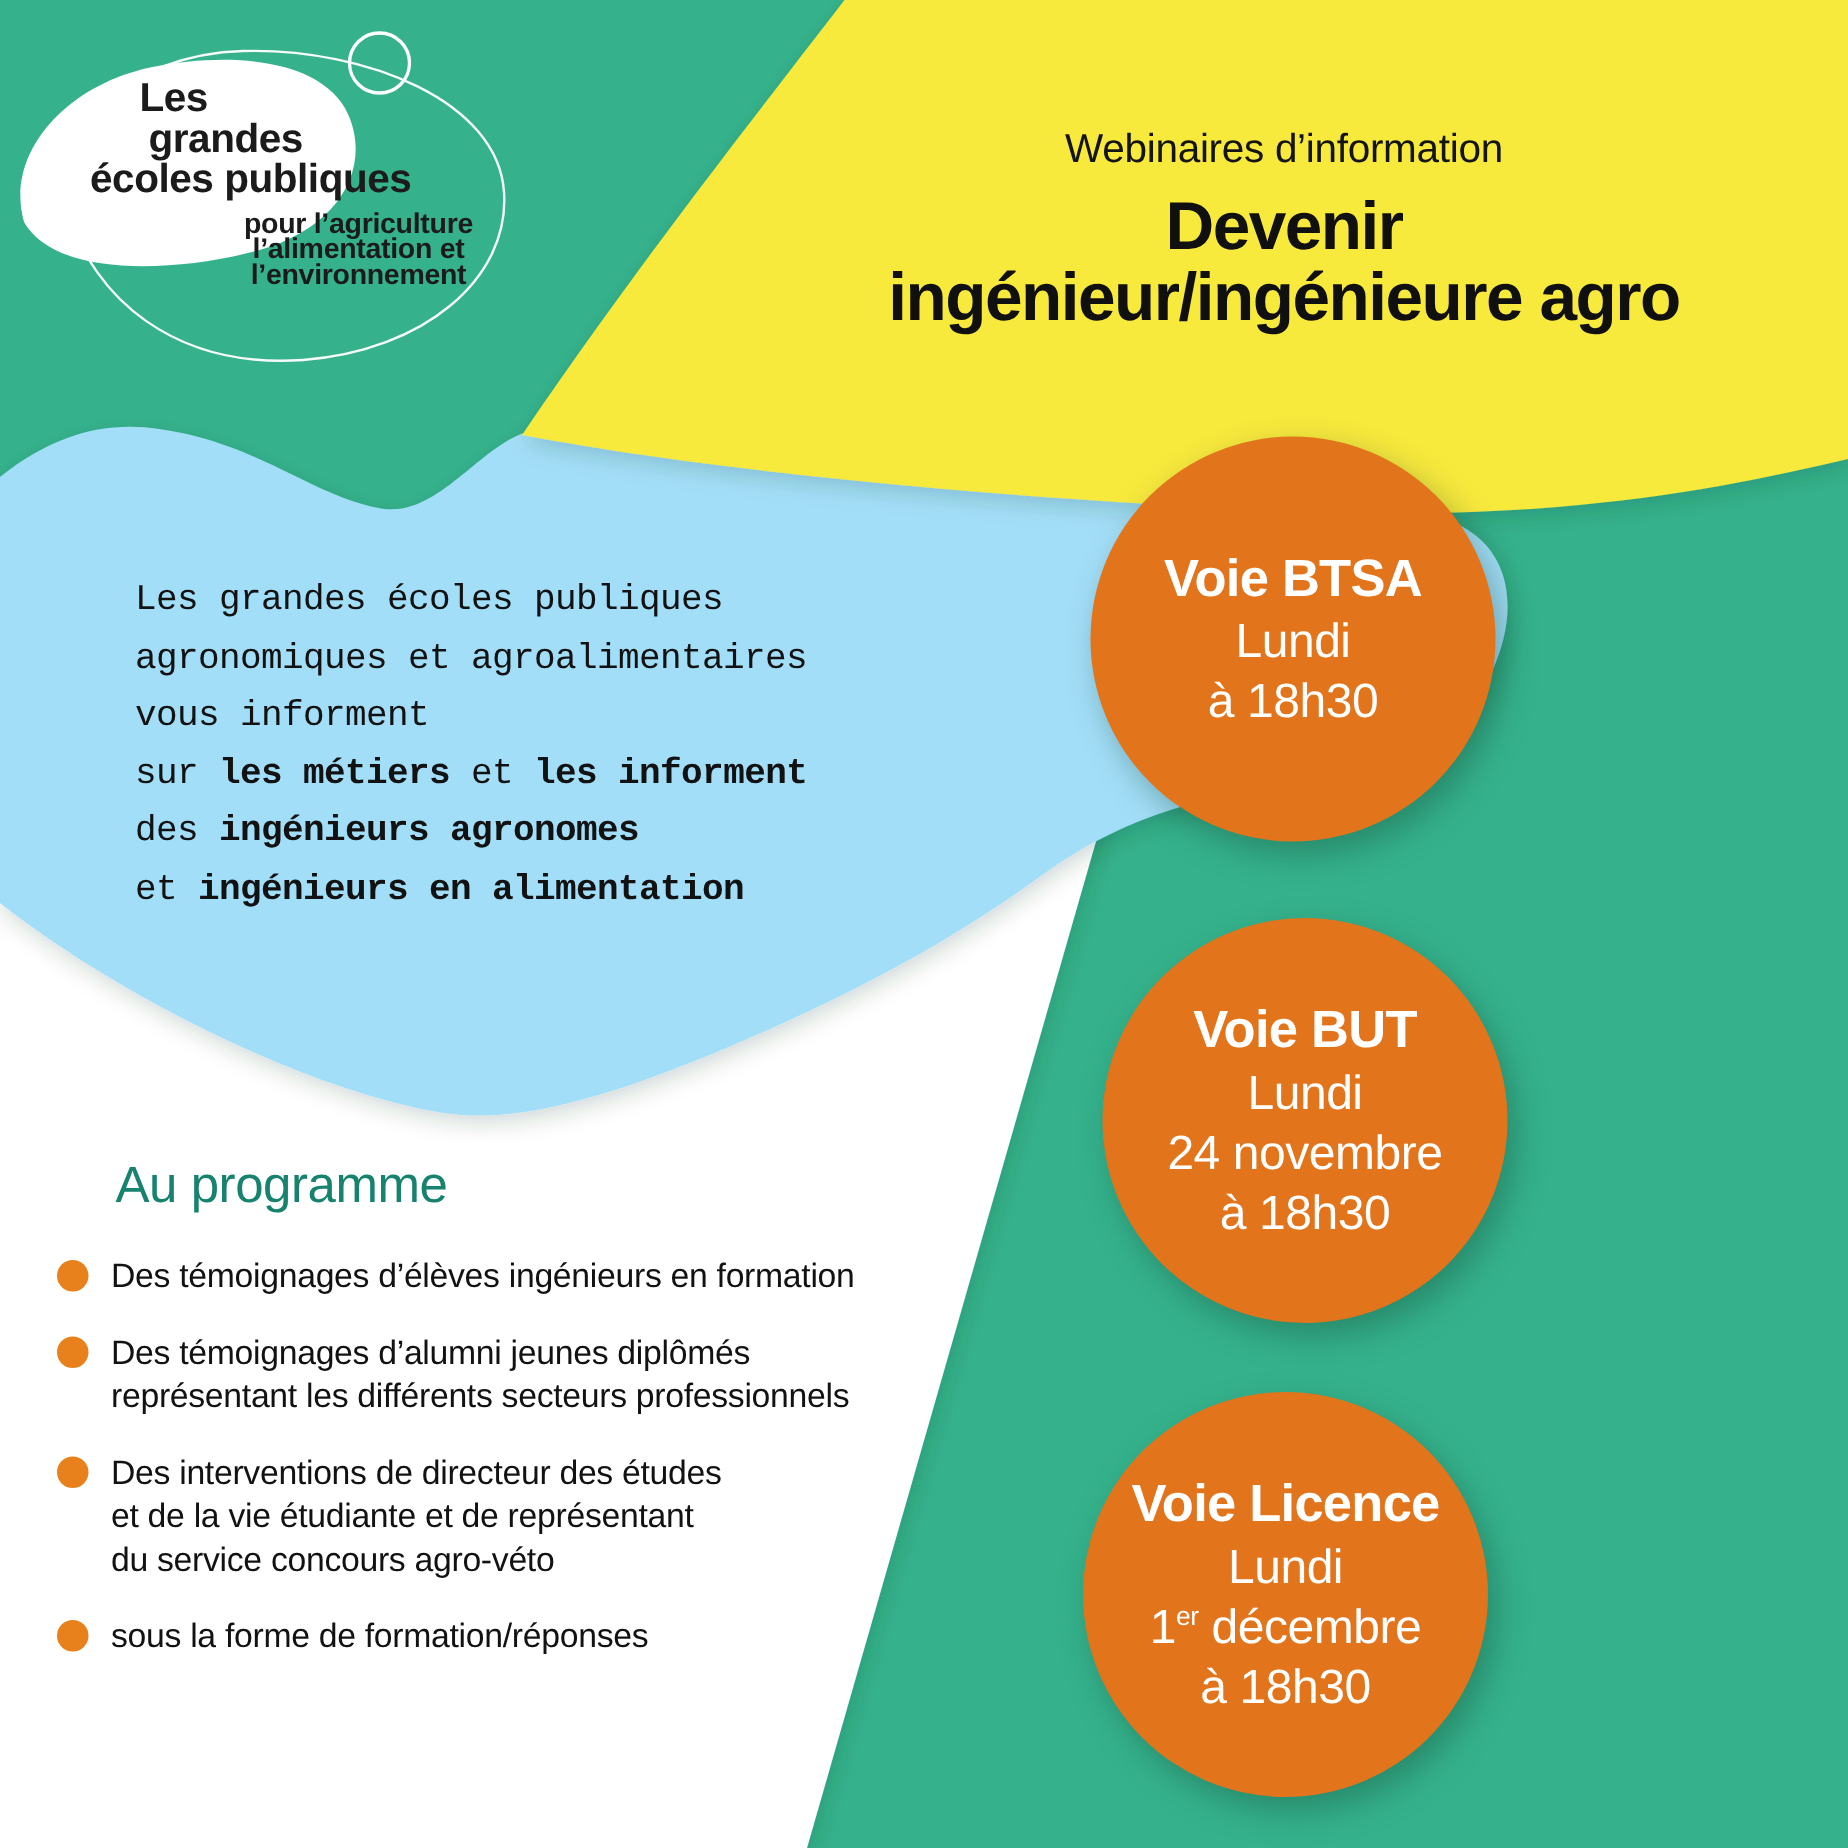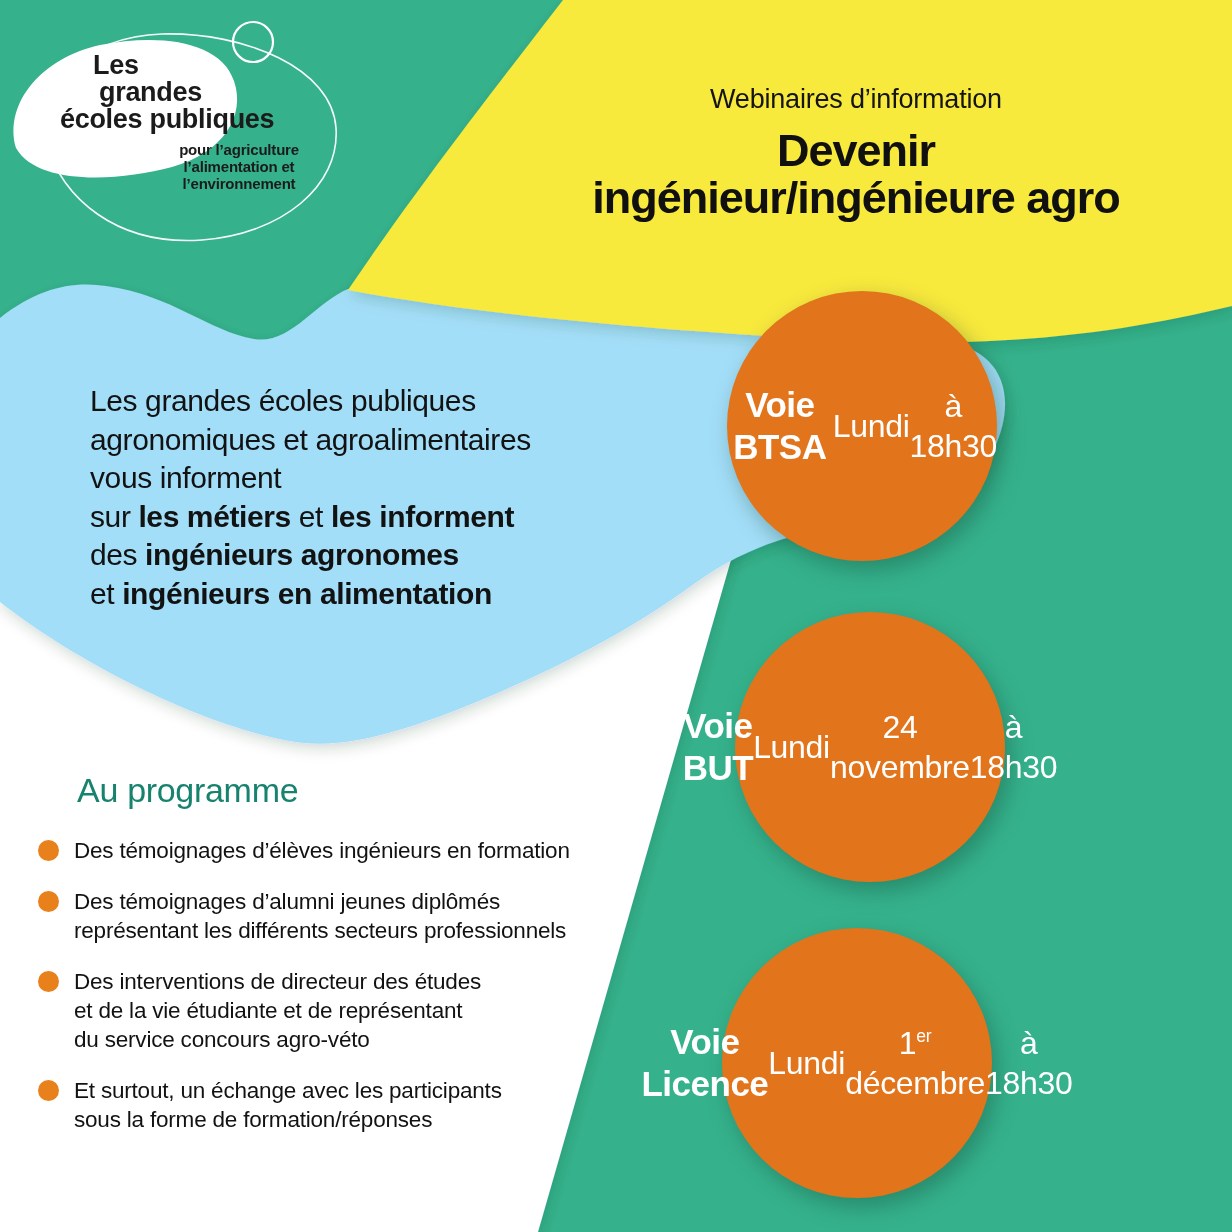--- a/index.html
+++ b/index.html
@@ -10,41 +10,41 @@
   }
   .poster{position:relative;width:1232px;height:1232px;background:#86efac;}
   .bg{position:absolute;left:0;top:0;width:1232px;height:1232px;display:block;}
 
   
   .logo-line{position:absolute;font-weight:bold;font-size:27px;line-height:27px;letter-spacing:-0.3px;color:#1b1b1b;}
   .logo-l1{left:93px;top:52px;}
   .logo-l2{left:99px;top:79px;text-align:right;}
   .logo-l3{left:60px;top:106px;}
   .logo-tag{position:absolute;left:160px;top:141px;width:158px;text-align:center;
-    font-size:15px;font-weight:bold;line-height:17px;letter-spacing:-0.2px;color:#1b1b1b;}
+    font-size:19px;font-weight:bold;line-height:17px;letter-spacing:-0.2px;color:#1b1b1b;}
 
   
   .header{position:absolute;left:470px;top:84px;width:772px;text-align:center;}
   .kicker{font-size:27px;letter-spacing:-0.2px;margin-bottom:12px;color:#141414;}
   .title{font-size:45px;font-weight:bold;line-height:47px;letter-spacing:-1px;color:#101010;}
 
   
-  .intro{position:absolute;left:90px;top:382px;font-size:30px;line-height:38.5px;letter-spacing:-0.4px;color:#121212;}
+  .intro{position:absolute;left:90px;top:382px;font-size:24px;line-height:38.5px;letter-spacing:-0.4px;color:#121212;font-family:Liberation Mono, monospace;}
   .intro b{letter-spacing:-0.4px;}
 
   
   .program-heading{position:absolute;left:77px;top:771px;font-size:34px;letter-spacing:-0.3px;color:#17836E;}
   .program-list{position:absolute;left:38px;top:836px;width:620px;}
   .pitem{display:flex;align-items:flex-start;margin-bottom:22px;}
   .dot{width:21px;height:21px;border-radius:50%;background:#E8811C;margin:4px 15px 0 0;flex:none;}
   .ptext{font-size:22.5px;line-height:29px;letter-spacing:-0.2px;color:#121212;}
 
   
   .wcircle{position:absolute;width:270px;height:270px;border-radius:50%;background:#E2741C;
-    color:#fff;display:flex;flex-direction:row;align-items:center;justify-content:center;
+    color:#fff;display:flex;flex-direction:column;align-items:center;justify-content:center;
     text-align:center;box-shadow:6px 9px 22px rgba(16,62,47,0.35);}
   .c1{left:727px;top:291px;}
   .c2{left:735px;top:612px;}
   .c3{left:722px;top:928px;}
   .track{font-size:35px;font-weight:bold;letter-spacing:-0.5px;line-height:42px;}
   .wline{font-size:32px;line-height:40px;letter-spacing:-0.3px;}
   .wline sup{font-size:0.55em;line-height:0;vertical-align:super;}
 </style>
 </head>
 <body>
@@ -133,21 +133,20 @@
       <span class="dot"></span>
       <div class="ptext">
         <div>Des interventions de directeur des études</div>
         <div>et de la vie étudiante et de représentant</div>
         <div>du service concours agro-véto</div>
       </div>
     </div>
     <div class="pitem">
       <span class="dot"></span>
       <div class="ptext">
-        <div>Et surtout, un échange avec les participants</div>
         <div>sous la forme de formation/réponses</div>
       </div>
     </div>
   </div>
 
   <div class="wcircle c1">
     <div class="track">Voie BTSA</div>
     <div class="wline">Lundi</div>
     <div class="wline">à 18h30</div>
   </div>

